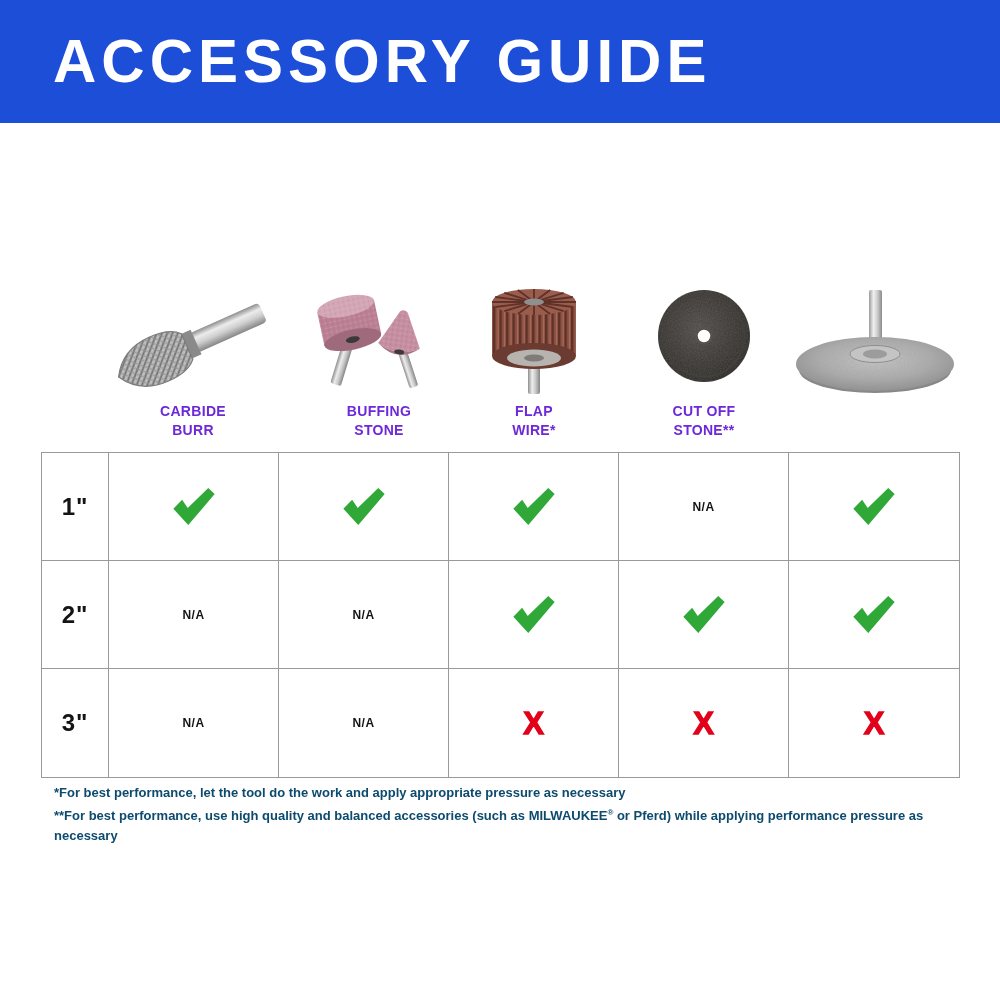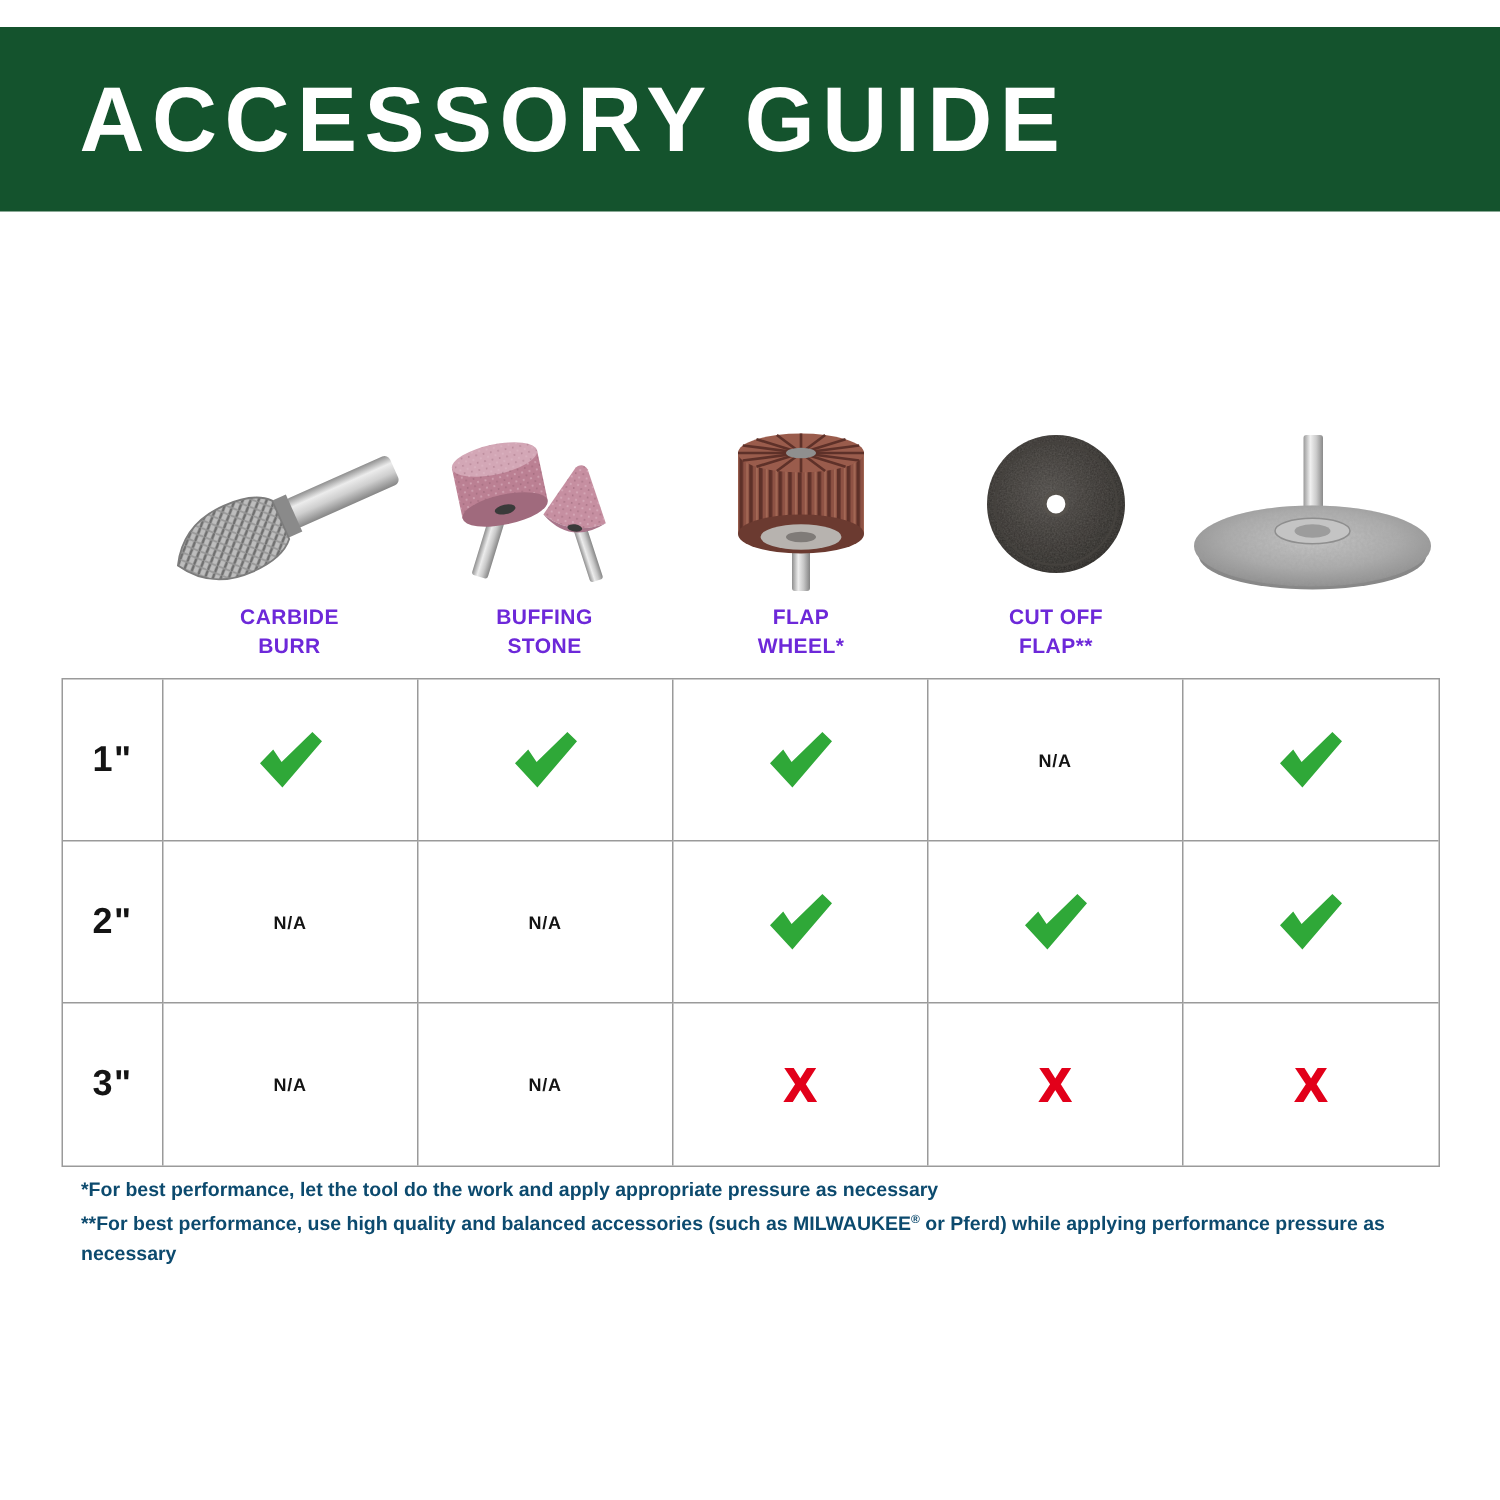--- a/index.html
+++ b/index.html
@@ -3,22 +3,22 @@
 <meta charset="utf-8">
 <style>
   * { margin:0; padding:0; box-sizing:border-box; }
   html,body { background:#fff; }
   .canvas {
     position:relative; width:1000px; height:1000px; background:#ffffff;
     font-family:"Liberation Sans", sans-serif; overflow:hidden;
   }
   
   .banner {
-    position:absolute; left:0; top:18px; width:1000px; height:123px;
-    background:#14532d; display:flex; align-items:center;
+    position:absolute; left:0; top:0; width:1000px; height:123px;
+    background:#1d4ed8; display:flex; align-items:center;
   }
   .banner-title {
     color:#ffffff; font-weight:bold; font-size:60px; letter-spacing:5px;
     padding-left:53px; white-space:nowrap; transform:scaleY(1.02);
   }
   
   .product { position:absolute; top:280px; width:170px; height:165px; }
   .product svg { position:absolute; }
   .product-label {
     position:absolute; top:122px; left:0; width:100%; text-align:center;
@@ -84,21 +84,21 @@
         <path d="M4 59 Q18 35 48 35 Q70 35 79 45 L79 73 Q70 83 48 83 Q18 83 4 59 Z" fill="url(#cb-hatch)"></path>
         <path d="M4 59 Q18 35 48 35 Q70 35 79 45 L79 73 Q70 83 48 83 Q18 83 4 59 Z" fill="none" stroke="#7c7c7c" stroke-width="1.2"></path>
       </g>
     </svg>
     <div class="product-label">
       <div>CARBIDE</div>
       <div>BURR</div>
     </div>
   </div>
 
-  <div class="product" style="left:278px;">
+  <div class="product" style="left:294px;">
     <svg width="150" height="110" viewBox="0 0 150 110" style="left:10px;top:2px;">
       <defs>
         <linearGradient id="bs-met" x1="0" y1="0" x2="1" y2="0">
           <stop offset="0" stop-color="#8f8f8f"></stop>
             <stop offset="0.35" stop-color="#ececec"></stop>
           <stop offset="0.65" stop-color="#c8c8c8"></stop>
             <stop offset="1" stop-color="#868686"></stop>
         </linearGradient>
         <pattern id="bs-speck" width="5" height="5" patternUnits="userSpaceOnUse">
           <circle cx="1.2" cy="1.4" r="0.7" fill="#e4c2ce"></circle>
@@ -176,21 +176,21 @@
           <line x1="80" y1="14" x2="63.9" y2="2"></line>
         <line x1="80" y1="14" x2="80" y2="1"></line>
           <line x1="80" y1="14" x2="96.1" y2="2"></line>
         <line x1="80" y1="14" x2="109.7" y2="4.8"></line>
           <line x1="80" y1="14" x2="118.8" y2="9"></line>
       </g>
       <ellipse cx="80" cy="14" rx="10" ry="3.5" fill="#8f8f8f"></ellipse>
     </svg>
     <div class="product-label">
       <div>FLAP</div>
-      <div>WHEEL*</div>
+      <div>WIRE*</div>
     </div>
   </div>
 
   <div class="product" style="left:619px;">
     <svg width="140" height="105" viewBox="0 0 140 105" style="left:15px;top:6px;">
       <defs>
         <radialGradient id="cw-disc" cx="0.45" cy="0.42" r="0.62">
           <stop offset="0" stop-color="#4a4744"></stop>
             <stop offset="0.55" stop-color="#363330"></stop>
           <stop offset="0.9" stop-color="#2a2825"></stop>
@@ -202,21 +202,21 @@
           <feComposite in="c" in2="SourceAlpha" operator="in"></feComposite>
         </filter>
       </defs>
       <circle cx="70" cy="50" r="46" fill="url(#cw-disc)"></circle>
       <circle cx="70" cy="50" r="46" filter="url(#cw-grain)"></circle>
       <circle cx="70" cy="50" r="40.5" fill="none" stroke="#45423e" stroke-width="1.4"></circle>
       <circle cx="70" cy="50" r="7.5" fill="#ffffff" stroke="#56524d" stroke-width="2.5"></circle>
     </svg>
     <div class="product-label">
       <div>CUT OFF</div>
-      <div>FLAP**</div>
+      <div>STONE**</div>
     </div>
   </div>
 
   <div class="product" style="left:790px;">
     <svg width="170" height="113" viewBox="0 0 170 113" style="left:0;top:4px;">
       <defs>
         <linearGradient id="ww-met" x1="0" y1="0" x2="1" y2="0">
           <stop offset="0" stop-color="#9a9a9a"></stop>
             <stop offset="0.35" stop-color="#f0f0f0"></stop>
           <stop offset="0.65" stop-color="#cccccc"></stop>

